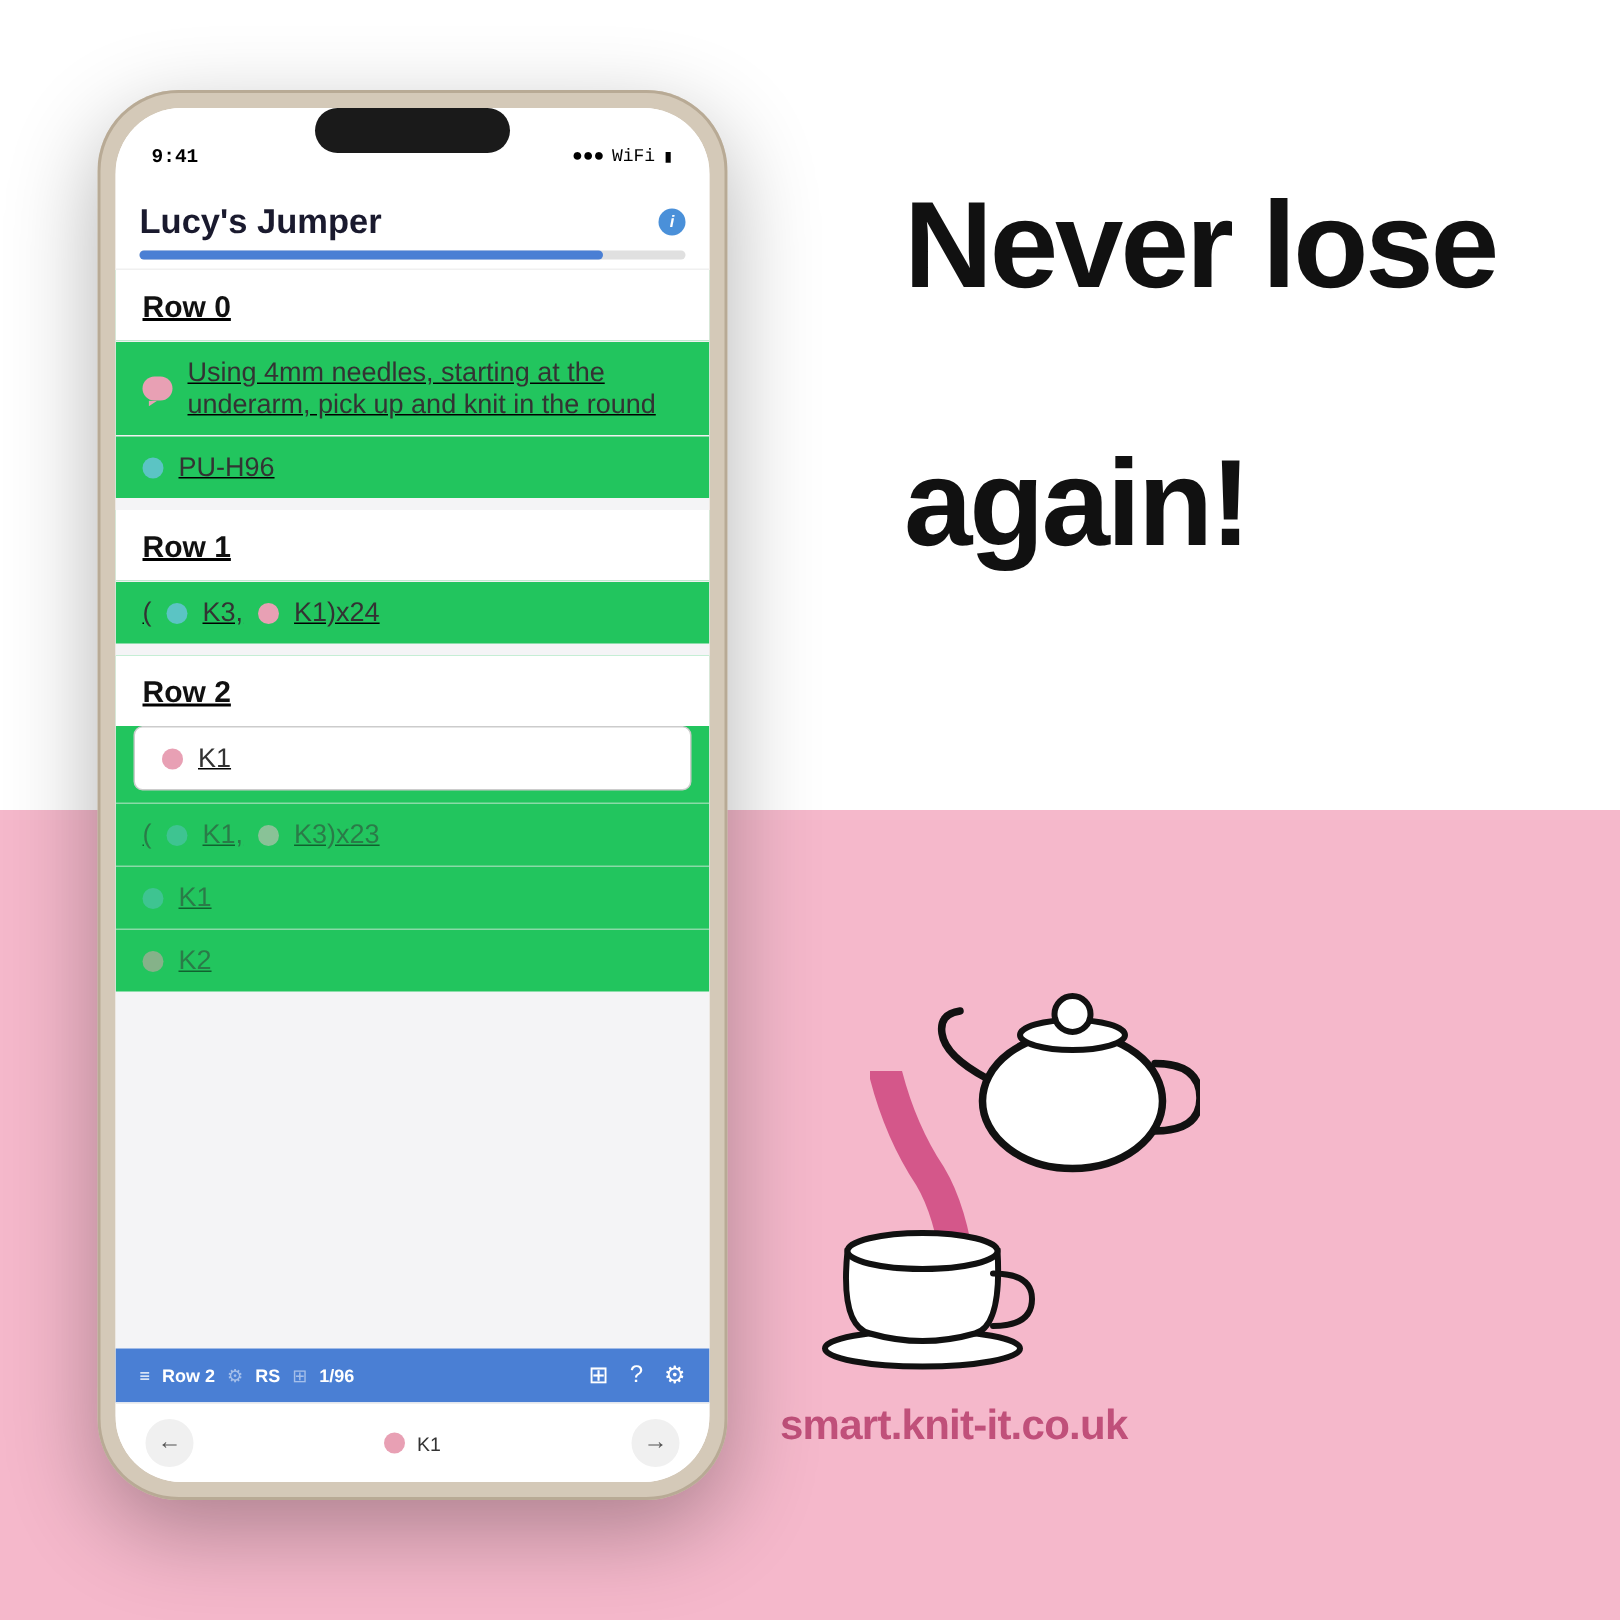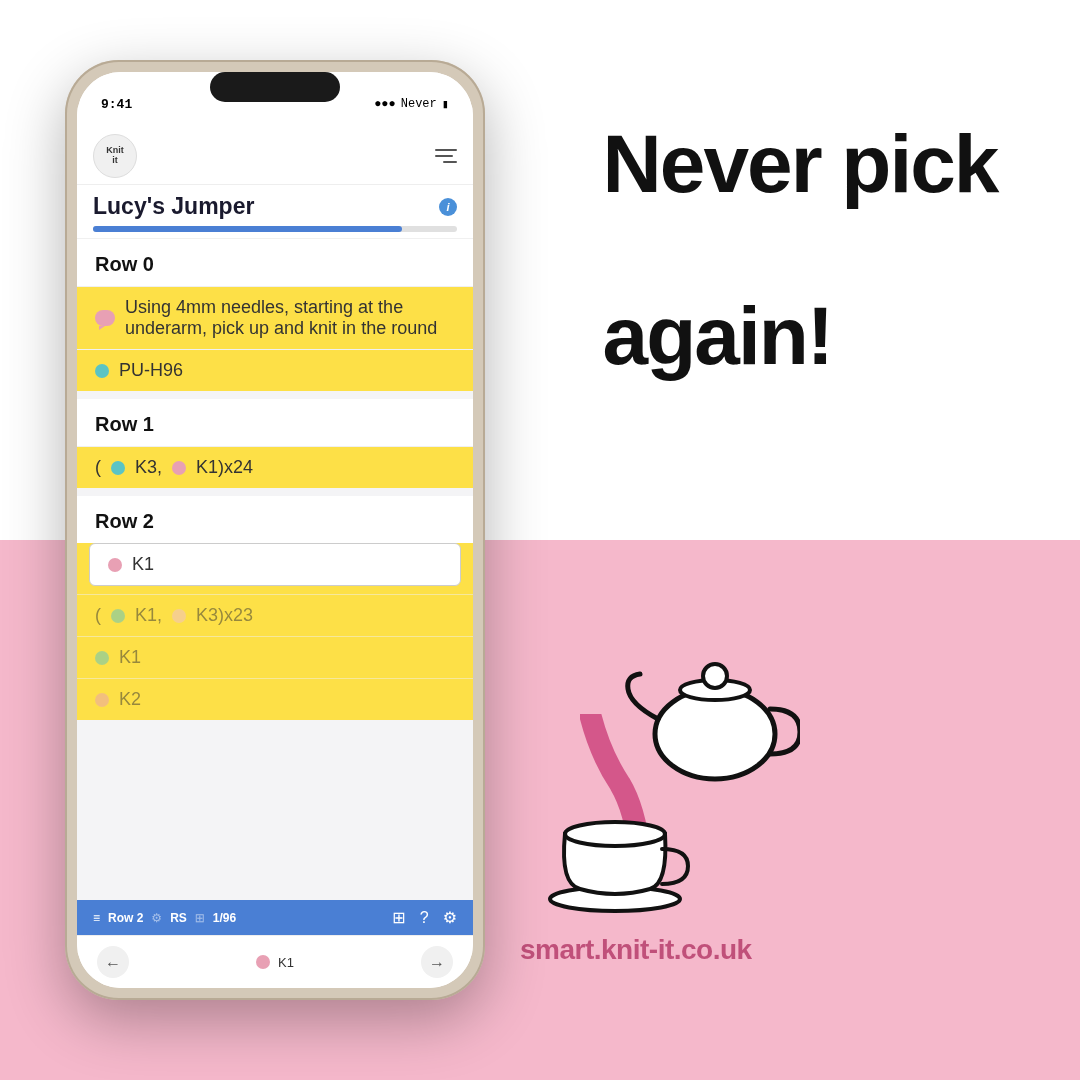--- a/index.html
+++ b/index.html
@@ -199,22 +199,23 @@
     .phone-scroll {
       flex: 1;
       overflow: hidden;
       background: #f4f4f6;
       display: flex;
       flex-direction: column;
     }
 
     
     .row-section {
-      background: #fde047;
+      background: #22c55e;
       margin-bottom: 8px;
+      text-decoration: underline;
     }
 
     .row-header {
       padding: 14px 18px 10px;
       font-size: 20px;
       font-weight: 700;
       color: #111;
       background: white;
     }
 
@@ -401,21 +402,21 @@
       left: 20px;
     }
   </style>
 </head>
 <body>
 
 <div class="top-half">
 
   <div class="right-content">
     <div class="headline">
-      <span>Never pick</span><br>
+      <span>Never lose</span><br>
       <br>
       <span>again!</span>
     </div>
   </div>
 </div>
 
 <div class="bottom-half">
 
   <div class="right-bottom">
 
@@ -454,33 +455,25 @@
 
 <div class="phone-wrapper">
   <div class="phone-outer">
     <div class="phone-notch"></div>
     <div class="phone-inner">
 
       <div class="status-bar">
         <span class="status-time">9:41</span>
         <div class="status-icons">
           <span>●●●</span>
-          <span>Never</span>
+          <span>WiFi</span>
           <span>▮</span>
         </div>
       </div>
 
-      <div class="app-header">
-        <div class="app-logo">Knit<br>it</div>
-        <div class="hamburger-icon">
-          <span></span>
-          <span></span>
-          <span></span>
-        </div>
-      </div>
 
       <div class="project-bar">
         <div class="project-title-row">
           <span class="project-title">Lucy's Jumper</span>
           <div class="info-icon">i</div>
         </div>
         <div class="progress-bar-container">
           <div class="progress-bar-fill"></div>
         </div>
       </div>

